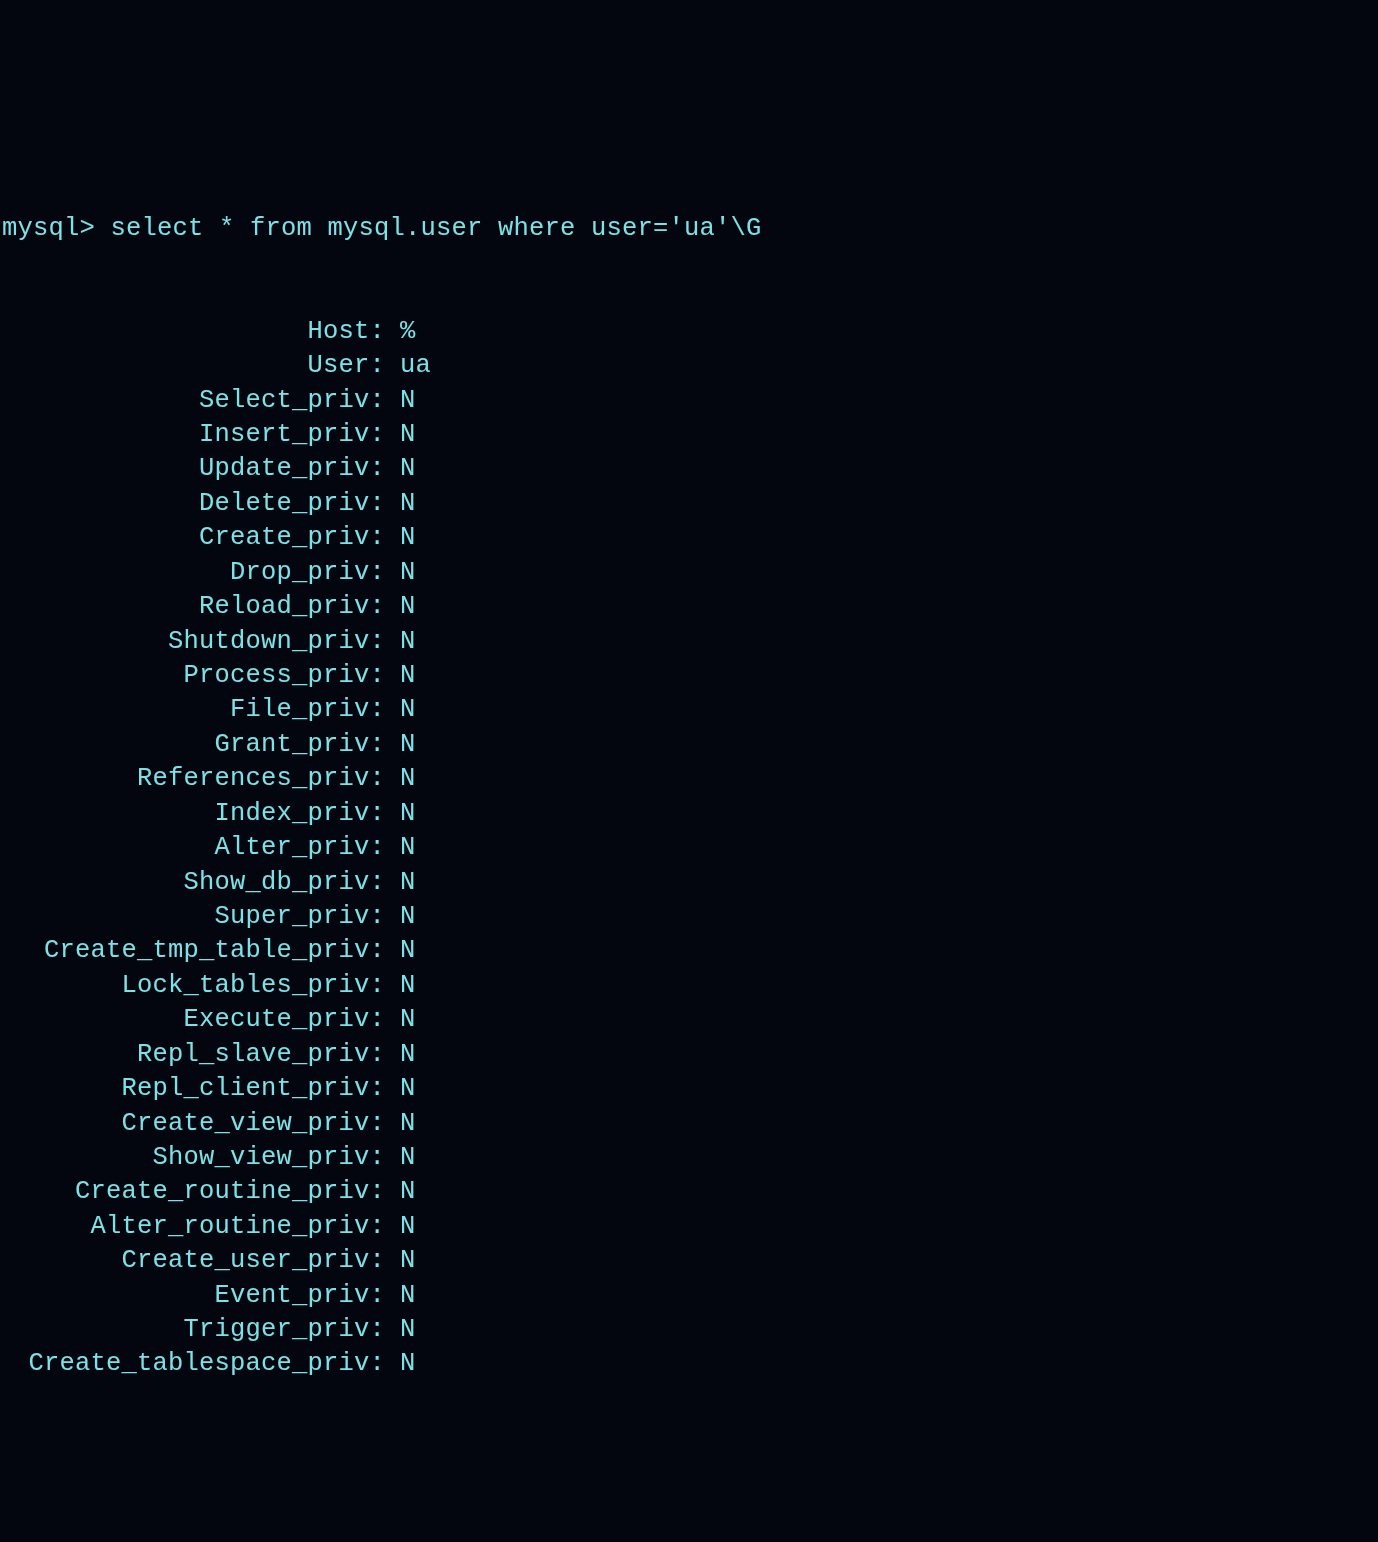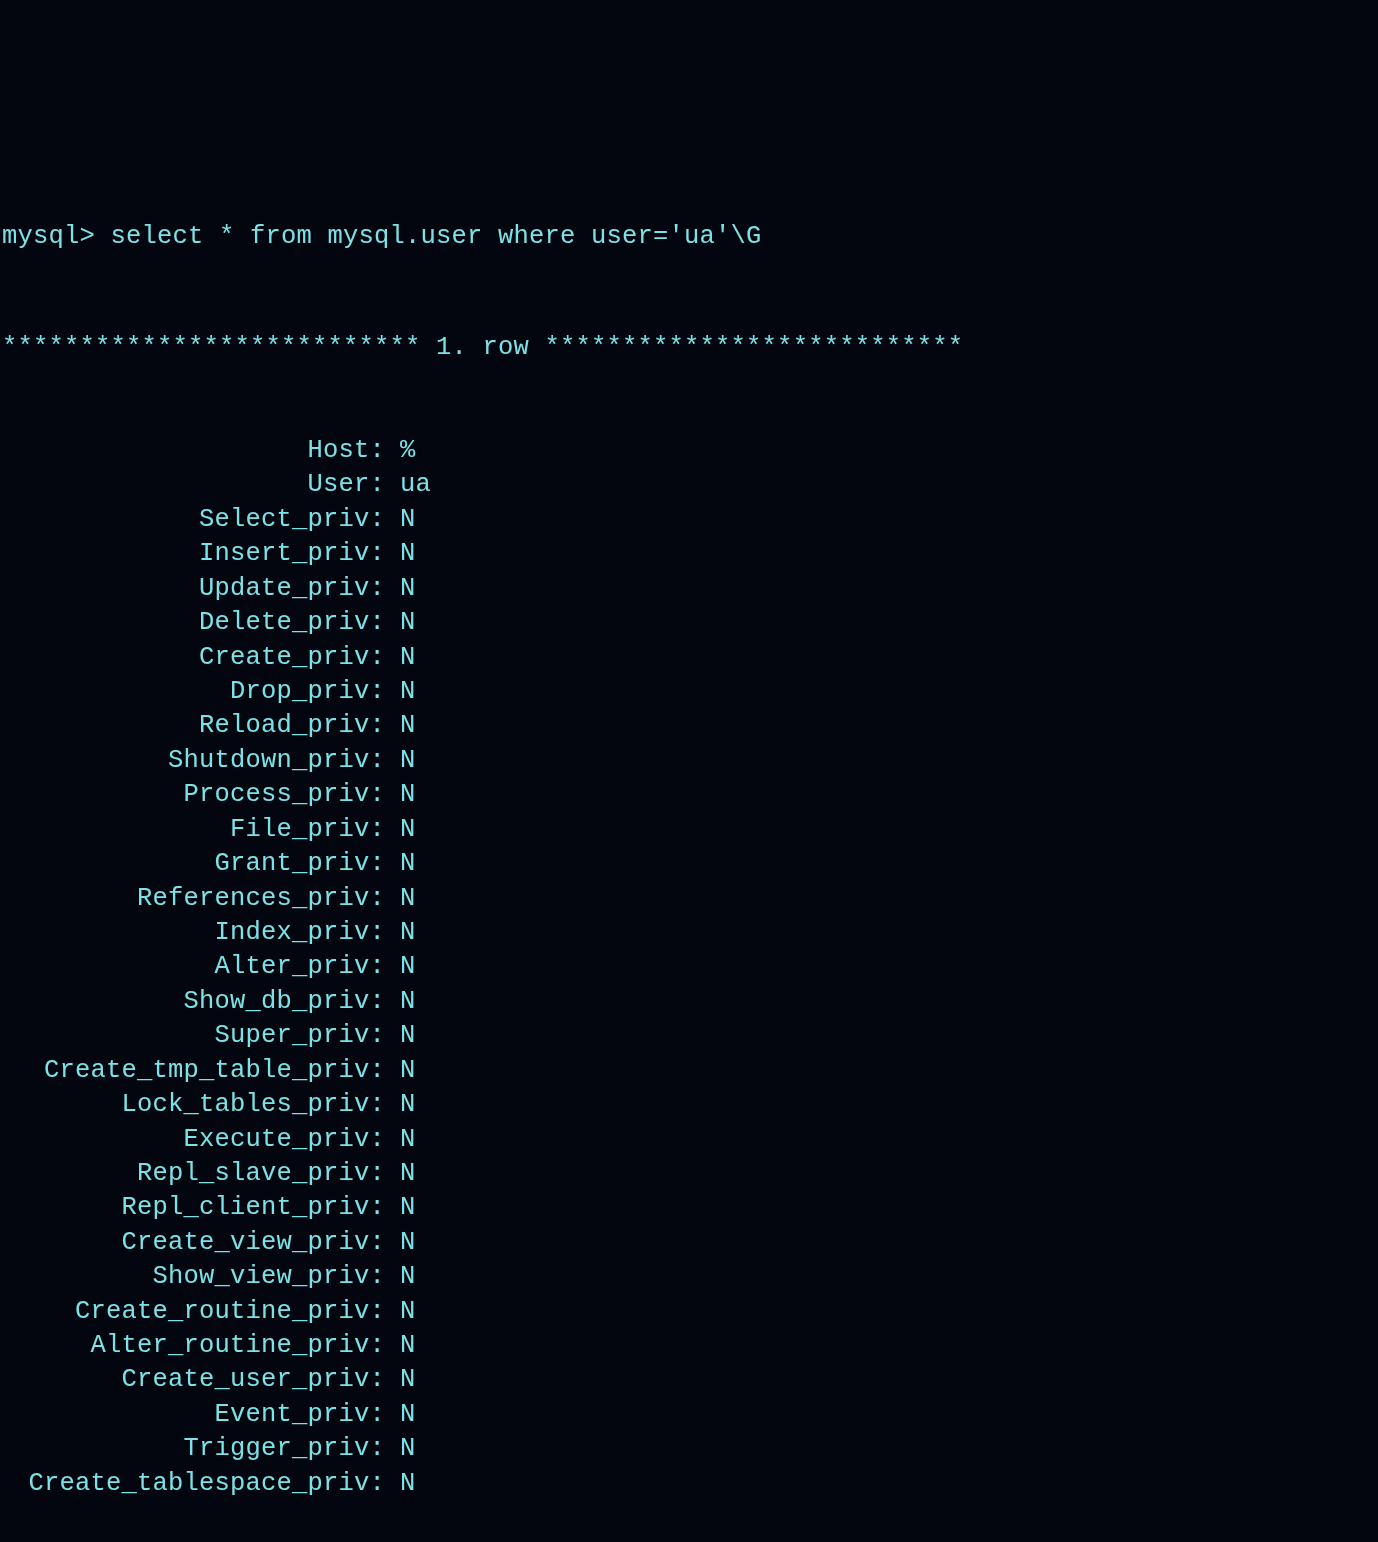--- a/index.html
+++ b/index.html
@@ -16,21 +16,20 @@
       line-height: 1.35;
       padding: 5px 0;
       white-space: pre;
       overflow: hidden;
       width: 1378px;
       height: 1542px;
       letter-spacing: 0.2px;
     }
     .line {
       display: block;
-      margin-top: 8px;
     }
     .row {
       display: flex;
       align-items: center;
     }
     .key {
       display: inline-block;
       width: 385px;
       text-align: right;
       white-space: pre;
@@ -47,18 +46,17 @@
       padding-left: 2px;
     }
   </style>
 </head>
 <body>
 
 
 
 <div>
   <div class="line prompt-line">mysql&gt; select * from mysql.user where user='ua'\G</div>
-  <div class="line separator-line">*************************** 1. row ***************************</div>
   <div id="rows-container"><div class="row"><span class="key">Host:</span><span class="val">%</span></div><div class="row"><span class="key">User:</span><span class="val">ua</span></div><div class="row"><span class="key">Select_priv:</span><span class="val">N</span></div><div class="row"><span class="key">Insert_priv:</span><span class="val">N</span></div><div class="row"><span class="key">Update_priv:</span><span class="val">N</span></div><div class="row"><span class="key">Delete_priv:</span><span class="val">N</span></div><div class="row"><span class="key">Create_priv:</span><span class="val">N</span></div><div class="row"><span class="key">Drop_priv:</span><span class="val">N</span></div><div class="row"><span class="key">Reload_priv:</span><span class="val">N</span></div><div class="row"><span class="key">Shutdown_priv:</span><span class="val">N</span></div><div class="row"><span class="key">Process_priv:</span><span class="val">N</span></div><div class="row"><span class="key">File_priv:</span><span class="val">N</span></div><div class="row"><span class="key">Grant_priv:</span><span class="val">N</span></div><div class="row"><span class="key">References_priv:</span><span class="val">N</span></div><div class="row"><span class="key">Index_priv:</span><span class="val">N</span></div><div class="row"><span class="key">Alter_priv:</span><span class="val">N</span></div><div class="row"><span class="key">Show_db_priv:</span><span class="val">N</span></div><div class="row"><span class="key">Super_priv:</span><span class="val">N</span></div><div class="row"><span class="key">Create_tmp_table_priv:</span><span class="val">N</span></div><div class="row"><span class="key">Lock_tables_priv:</span><span class="val">N</span></div><div class="row"><span class="key">Execute_priv:</span><span class="val">N</span></div><div class="row"><span class="key">Repl_slave_priv:</span><span class="val">N</span></div><div class="row"><span class="key">Repl_client_priv:</span><span class="val">N</span></div><div class="row"><span class="key">Create_view_priv:</span><span class="val">N</span></div><div class="row"><span class="key">Show_view_priv:</span><span class="val">N</span></div><div class="row"><span class="key">Create_routine_priv:</span><span class="val">N</span></div><div class="row"><span class="key">Alter_routine_priv:</span><span class="val">N</span></div><div class="row"><span class="key">Create_user_priv:</span><span class="val">N</span></div><div class="row"><span class="key">Event_priv:</span><span class="val">N</span></div><div class="row"><span class="key">Trigger_priv:</span><span class="val">N</span></div><div class="row"><span class="key">Create_tablespace_priv:</span><span class="val">N</span></div></div>
 </div>
 
 
 
 
 </body></html>

